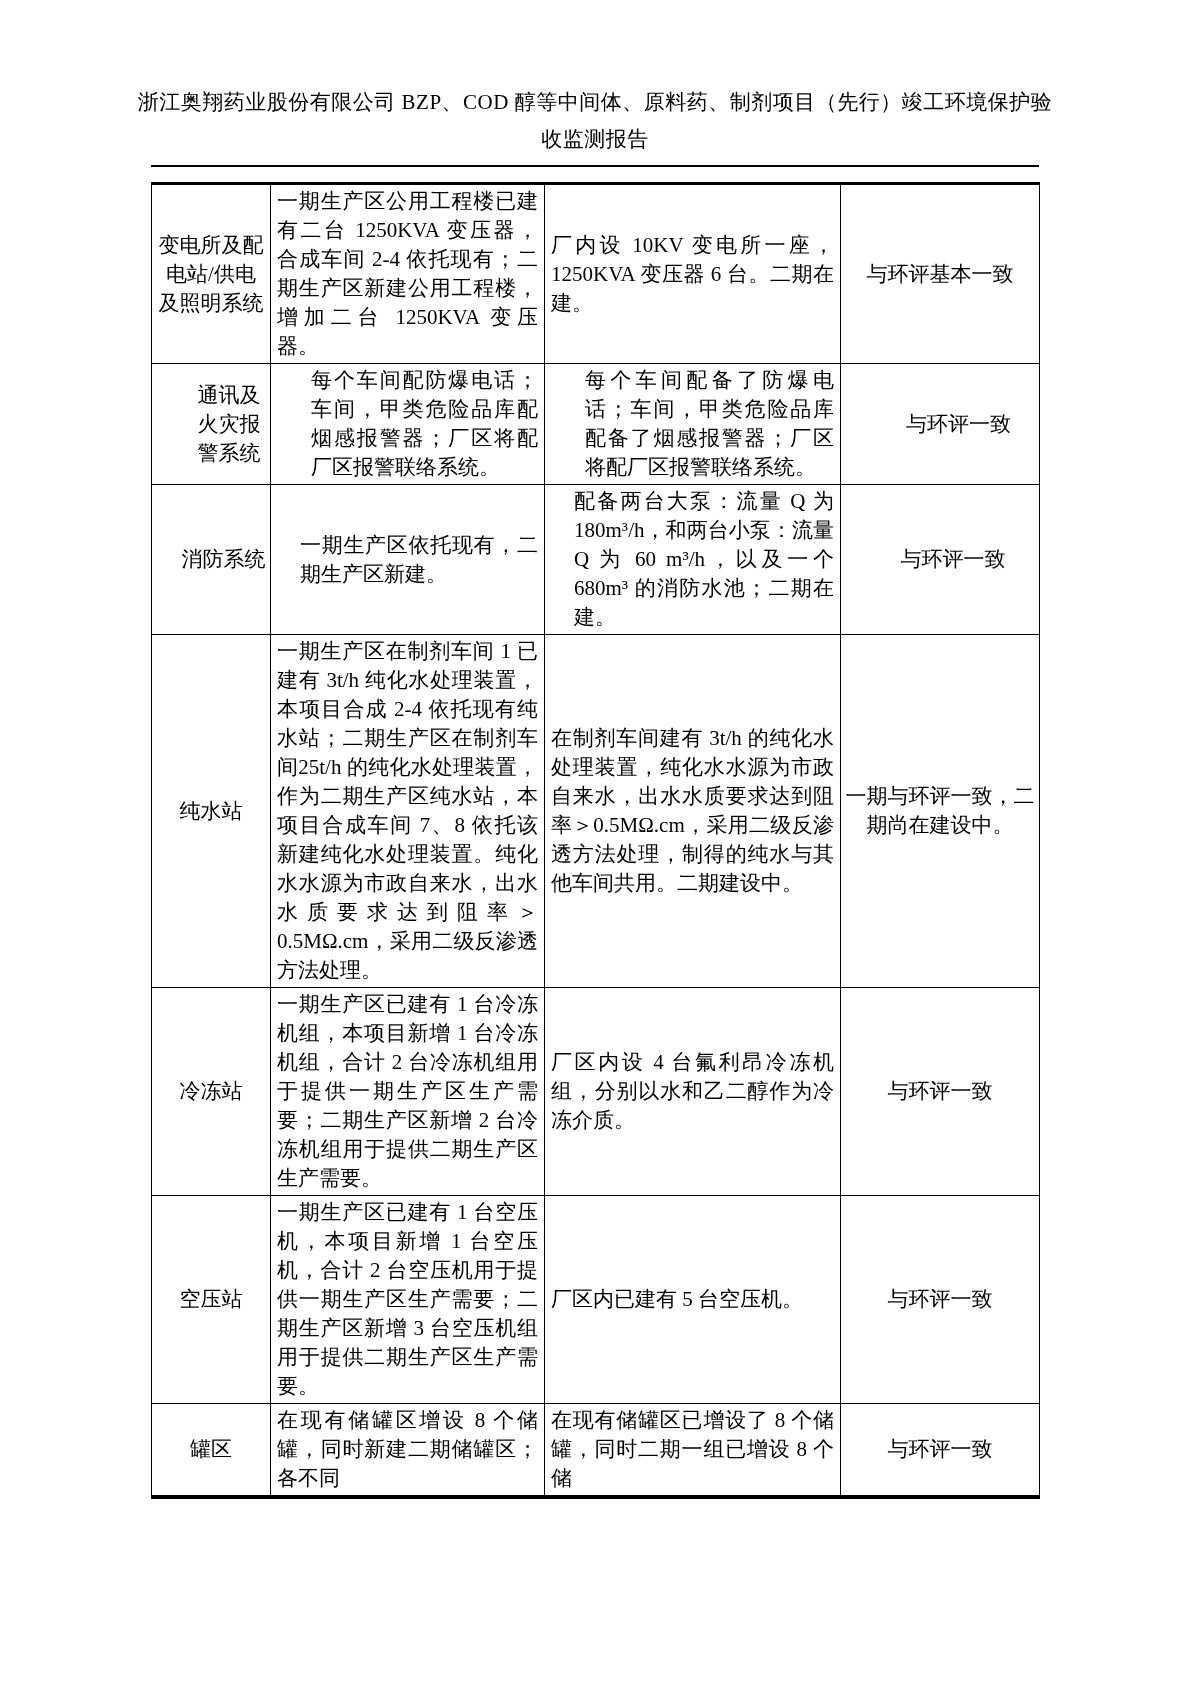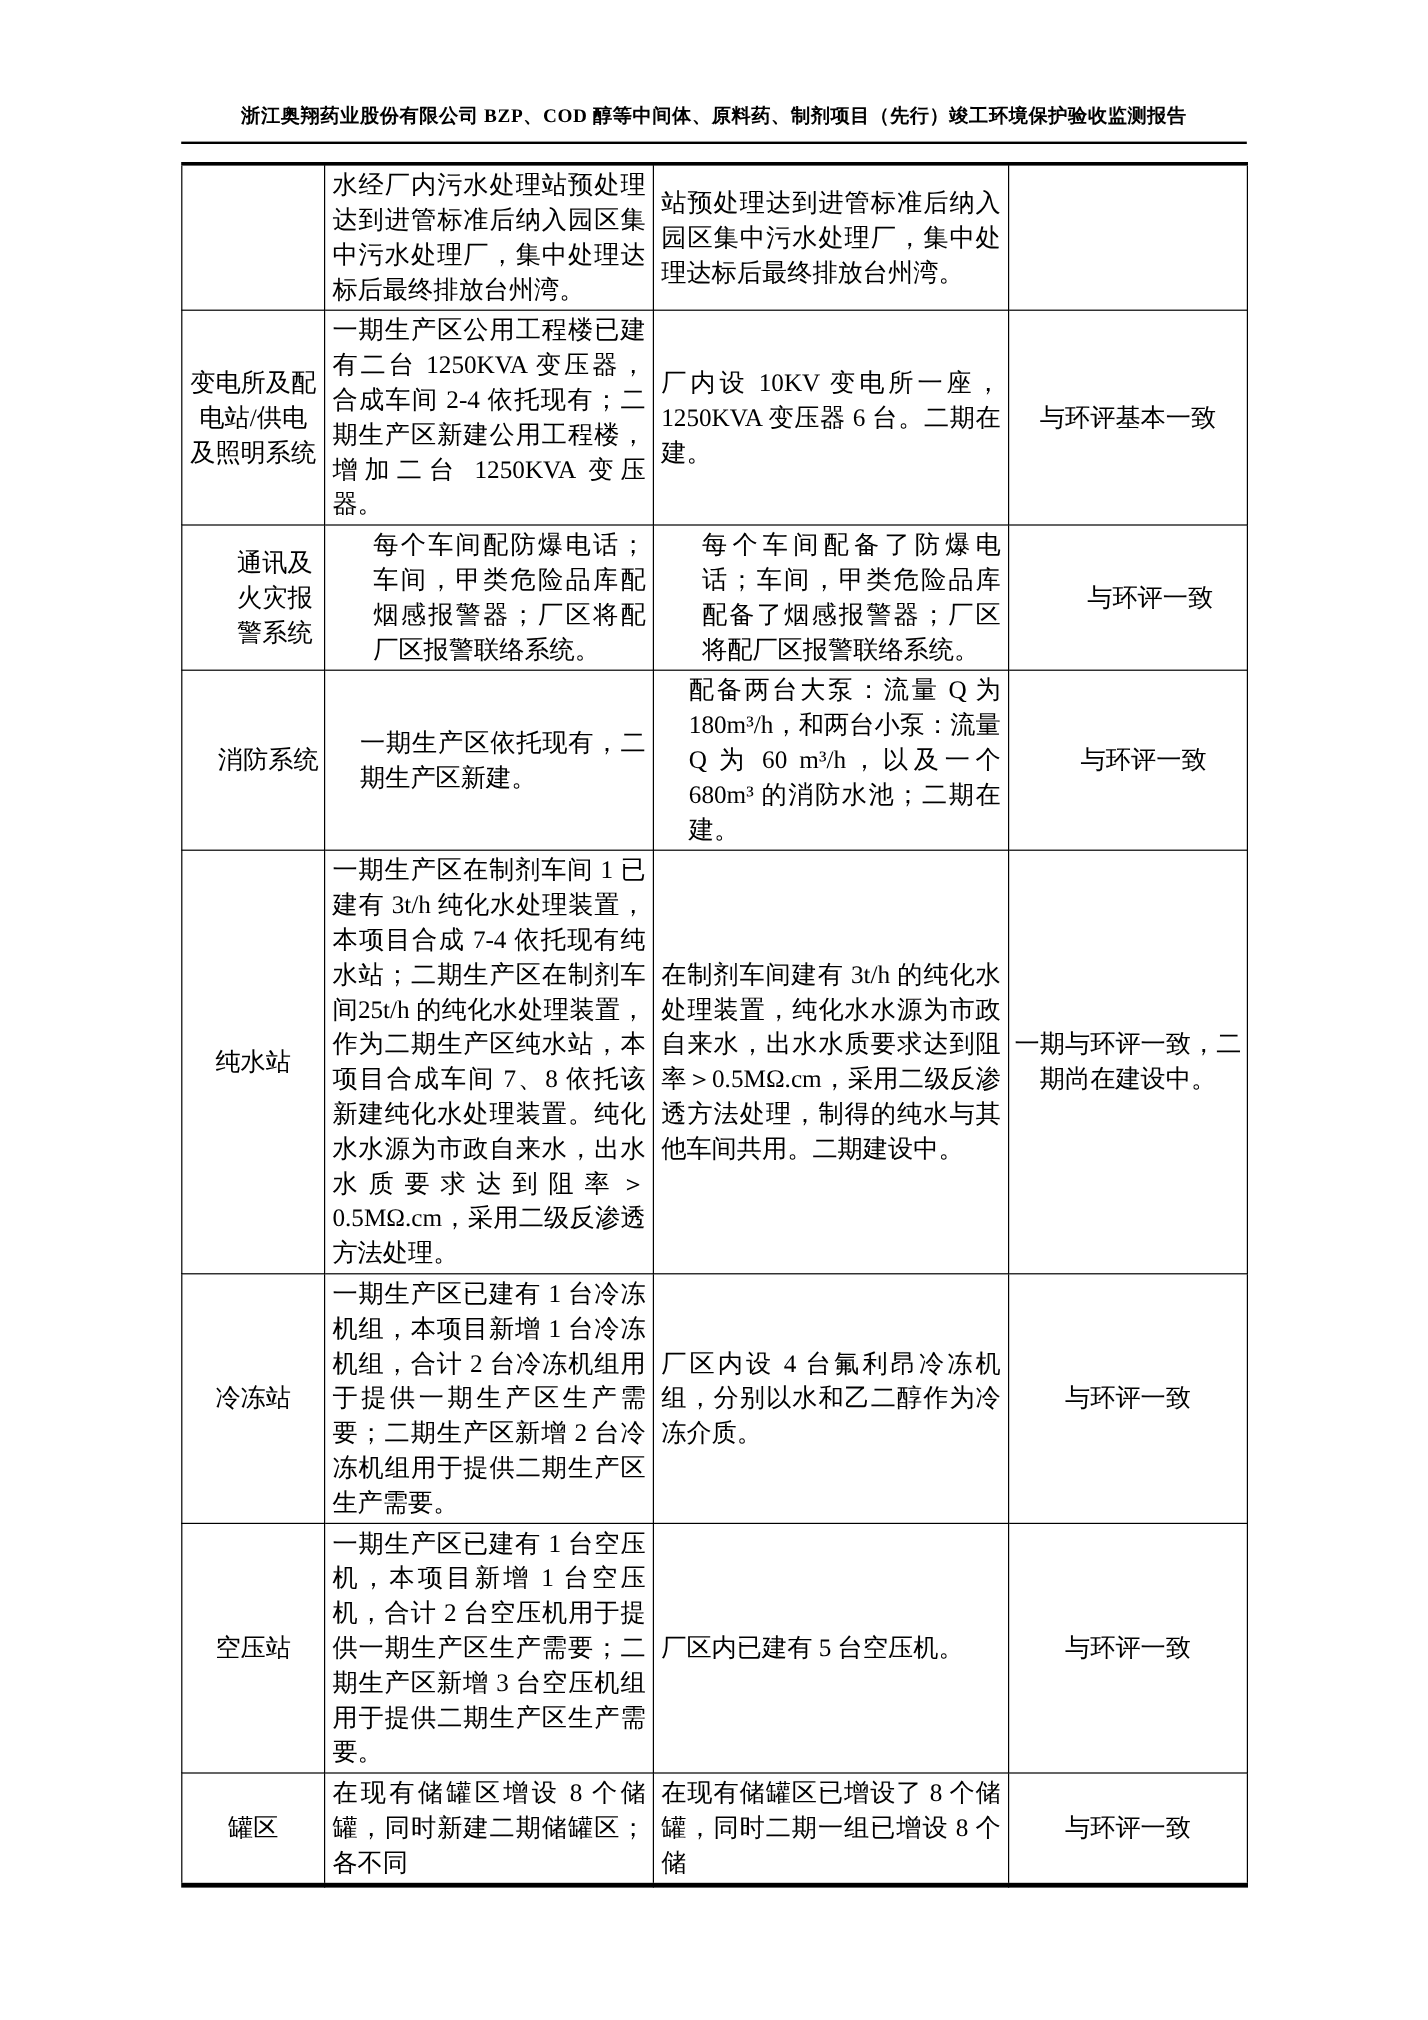--- a/index.html
+++ b/index.html
@@ -14,24 +14,24 @@
     overflow: hidden;
     font-family: "Liberation Serif", "DejaVu Serif", serif;
     color: #000;
   }
   .content {
     width: 888px;
     margin: 0 auto;
     padding-top: 84px;
   }
   .doc-header-title {
-    font-size: 16px;
-    line-height: 27px;
+    font-size: 21px;
+    line-height: 37px;
     text-align: center;
-    font-weight: bold;
+    font-weight: normal;
     margin: 0 -18px;
     letter-spacing: 0.5px;
   }
   .header-rule {
     border-bottom: 2px solid #000;
     margin-top: 7px;
   }
   table.main-table {
     width: 100%;
     border-collapse: collapse;
@@ -84,47 +84,41 @@
   <div class="header-rule"></div>
 
   <table class="main-table">
     <colgroup>
       <col class="c-label">
         <col class="c-left">
         <col class="c-right">
         <col class="c-concl">
     </colgroup>
     <tbody>
-      <tr class="r1">
-        <td class="label-cell"></td>
-        <td class="desc-cell">水经厂内污水处理站预处理达到进管标准后纳入园区集中污水处理厂，集中处理达标后最终排放台州湾。</td>
-        <td class="desc-cell">站预处理达到进管标准后纳入园区集中污水处理厂，集中处理达标后最终排放台州湾。</td>
-        <td class="status-cell"></td>
-      </tr>
       <tr class="r2">
         <td class="label-cell">变电所及配电站/供电及照明系统</td>
         <td class="desc-cell">一期生产区公用工程楼已建有二台 1250KVA 变压器，合成车间 2-4 依托现有；二期生产区新建公用工程楼，增加二台 1250KVA 变压器。</td>
         <td class="desc-cell">厂内设 10KV 变电所一座，1250KVA 变压器 6 台。二期在建。</td>
         <td class="status-cell">与环评基本一致</td>
       </tr>
       <tr class="r3">
         <td class="label-cell">通讯及火灾报警系统</td>
         <td class="desc-cell">每个车间配防爆电话；车间，甲类危险品库配烟感报警器；厂区将配厂区报警联络系统。</td>
         <td class="desc-cell">每个车间配备了防爆电话；车间，甲类危险品库配备了烟感报警器；厂区将配厂区报警联络系统。</td>
         <td class="status-cell">与环评一致</td>
       </tr>
       <tr class="r4">
         <td class="label-cell">消防系统</td>
         <td class="desc-cell">一期生产区依托现有，二期生产区新建。</td>
         <td class="desc-cell">配备两台大泵：流量 Q 为 180m³/h，和两台小泵：流量 Q 为 60 m³/h，以及一个 680m³ 的消防水池；二期在建。</td>
         <td class="status-cell">与环评一致</td>
       </tr>
       <tr class="r5">
         <td class="label-cell">纯水站</td>
-        <td class="desc-cell">一期生产区在制剂车间 1 已建有 3t/h 纯化水处理装置，本项目合成 7-4 依托现有纯水站；二期生产区在制剂车间25t/h 的纯化水处理装置，作为二期生产区纯水站，本项目合成车间 7、8 依托该新建纯化水处理装置。纯化水水源为市政自来水，出水水质要求达到阻率＞0.5MΩ.cm，采用二级反渗透方法处理。</td>
+        <td class="desc-cell">一期生产区在制剂车间 1 已建有 3t/h 纯化水处理装置，本项目合成 2-4 依托现有纯水站；二期生产区在制剂车间25t/h 的纯化水处理装置，作为二期生产区纯水站，本项目合成车间 7、8 依托该新建纯化水处理装置。纯化水水源为市政自来水，出水水质要求达到阻率＞0.5MΩ.cm，采用二级反渗透方法处理。</td>
         <td class="desc-cell">在制剂车间建有 3t/h 的纯化水处理装置，纯化水水源为市政自来水，出水水质要求达到阻率＞0.5MΩ.cm，采用二级反渗透方法处理，制得的纯水与其他车间共用。二期建设中。</td>
         <td class="status-cell">一期与环评一致，二期尚在建设中。</td>
       </tr>
       <tr class="r8">
         <td class="label-cell">冷冻站</td>
         <td class="desc-cell">一期生产区已建有 1 台冷冻机组，本项目新增 1 台冷冻机组，合计 2 台冷冻机组用于提供一期生产区生产需要；二期生产区新增 2 台冷冻机组用于提供二期生产区生产需要。</td>
         <td class="desc-cell">厂区内设 4 台氟利昂冷冻机组，分别以水和乙二醇作为冷冻介质。</td>
         <td class="status-cell">与环评一致</td>
       </tr>
       <tr class="r9">

